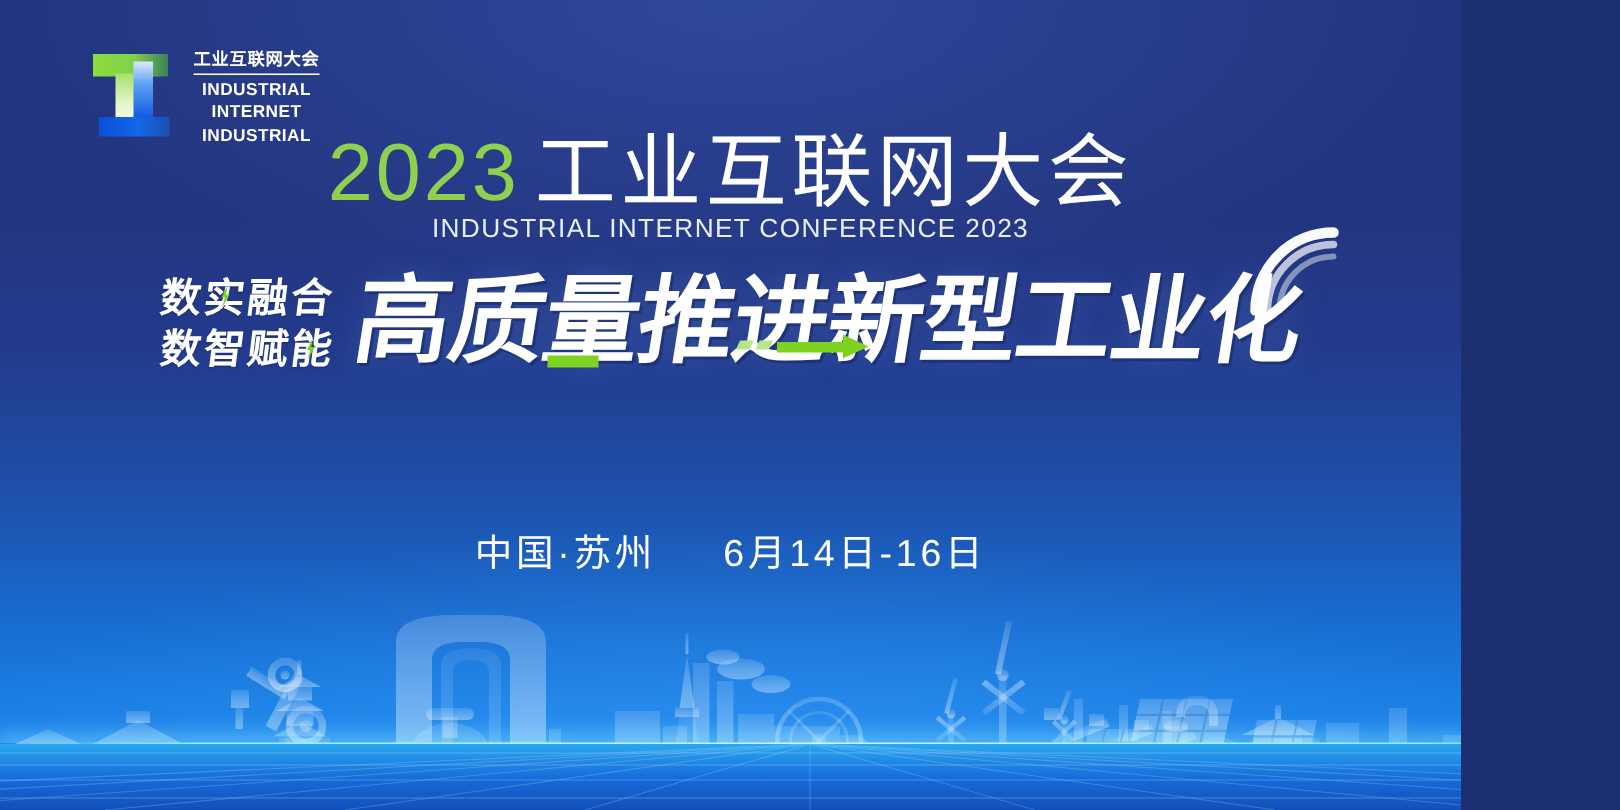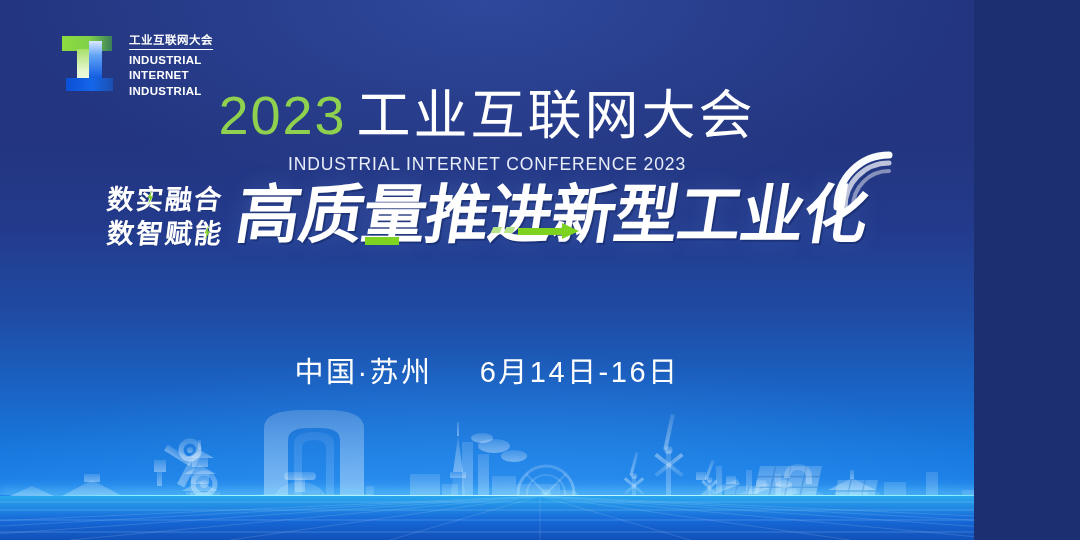--- a/index.html
+++ b/index.html
@@ -38,32 +38,32 @@
   .brand{position:absolute;left:58px;top:32px;display:flex;align-items:flex-start;gap:11px;}
   .logo-mark{position:relative;width:60px;height:62px;flex:0 0 auto;}
   .brand-text{display:flex;flex-direction:column;justify-content:flex-start;padding-top:2px;}
   .brand-cn{
     font-size:11.5px;font-weight:bold;color:#ffffff;letter-spacing:.5px;
     line-height:1.15;border-bottom:1.4px solid #ffffff;padding-bottom:2px;display:inline-block;
     white-space:nowrap;
   }
   .brand-en{
     font-size:11.5px;font-weight:bold;color:#ffffff;letter-spacing:.3px;
-    line-height:1.32;margin-top:3px;white-space:nowrap;
+    line-height:1.32;margin-top:3px;white-space:nowrap;text-align:center;
   }
 
   
   .title-block{position:absolute;left:0;top:88px;width:100%;text-align:center;}
   .title-main{
     font-size:54px;line-height:1;letter-spacing:1px;font-weight:500;white-space:nowrap;
   }
   .title-year{color:#8fd14f;font-weight:400;letter-spacing:2px;}
   .title-cn{color:#ffffff;font-weight:500;letter-spacing:3px;margin-left:10px;}
   .title-en{
-    margin-top:12px;font-size:17.5px;color:#e8edf8;letter-spacing:.9px;
+    font-size:17.5px;color:#e8edf8;letter-spacing:.9px;
     font-weight:400;white-space:nowrap;
   }
 
   
   .slogan-row{
     position:absolute;left:0;top:182px;width:100%;
     display:flex;align-items:center;justify-content:center;
   }
   .slogan-left{
     display:flex;flex-direction:column;gap:6px;margin-right:14px;margin-top:4px;
@@ -109,21 +109,21 @@
   
   .accent-bar{
     position:absolute;width:34px;height:8px;background:#7ed321;bottom:2px;left:128px;
   }
   
   .wifi{position:absolute;right:-30px;top:-34px;width:66px;height:62px;pointer-events:none;}
 
   
   .dateline{
     position:absolute;left:0;top:348px;width:100%;text-align:center;
-    font-size:29px;color:#ffffff;letter-spacing:2.5px;font-weight:400;white-space:nowrap;
+    font-size:25px;color:#ffffff;letter-spacing:2.5px;font-weight:400;white-space:nowrap;
   }
   .dateline .gap{display:inline-block;width:26px;}
 
   
   .scene{position:absolute;left:0;bottom:0;width:1080px;height:160px;}
   .scene svg{display:block;width:1080px;height:160px;}
   .horizon{
     position:absolute;left:0;bottom:42px;width:100%;height:3px;
     background:linear-gradient(90deg,rgba(120,235,255,0) 0%,#8af2ff 12%,#c9f8ff 50%,#8af2ff 88%,rgba(120,235,255,0) 100%);
     box-shadow:0 0 14px 3px rgba(130,230,255,.75);

